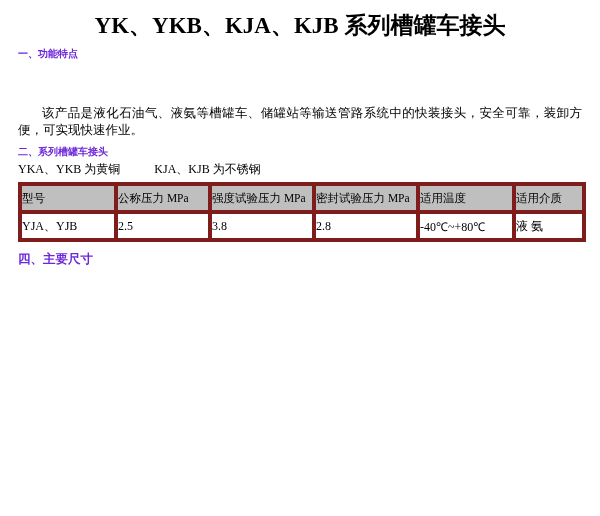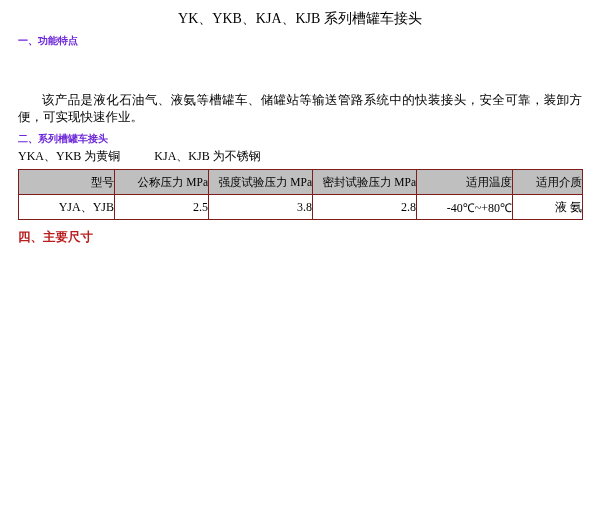--- a/index.html
+++ b/index.html
@@ -8,22 +8,22 @@
     background:#ffffff;
     font-family:"Liberation Serif", serif;
     color:#000;
     position:relative;
     overflow:hidden;
   }
   .page{position:relative;width:600px;height:516px;}
 
   .title{
     text-align:center;
-    font-size:14px;
-    font-weight:normal;
+    font-size:23px;
+    font-weight:bold;
     letter-spacing:0px;
     margin-top:10px;
     font-family:"Liberation Serif", serif;
   }
 
   .section-head{
     color:#6d28d9;
     font-weight:bold;
     font-size:10px;
     margin:6px 0 2px 18px;
@@ -44,33 +44,33 @@
 
   
   table.perf{
     border-collapse:collapse;
     margin:4px 0 0 18px;
     width:564px;
     font-size:12px;
     table-layout:fixed;
   }
   table.perf th, table.perf td{
-    border:1px solid #7f1d1d;
-    text-align:right;
+    border:4px solid #7f1d1d;
+    text-align:left;
     height:24px;
     padding:0;
     font-weight:normal;
     margin-top:48px;
   }
   table.perf thead th{background:#bfbfbf;font-size:11.5px;}
   table.perf tbody td{background:#ffffff;font-size:12px;}
 
   
   .dim-head{
-    color:#b91c1c;
+    color:#6d28d9;
     font-weight:bold;
     font-size:12.5px;
     margin:9px 0 4px 18px;
   }
 
   .blocks{position:relative;}
 </style>
 </head>
 <body>
 

